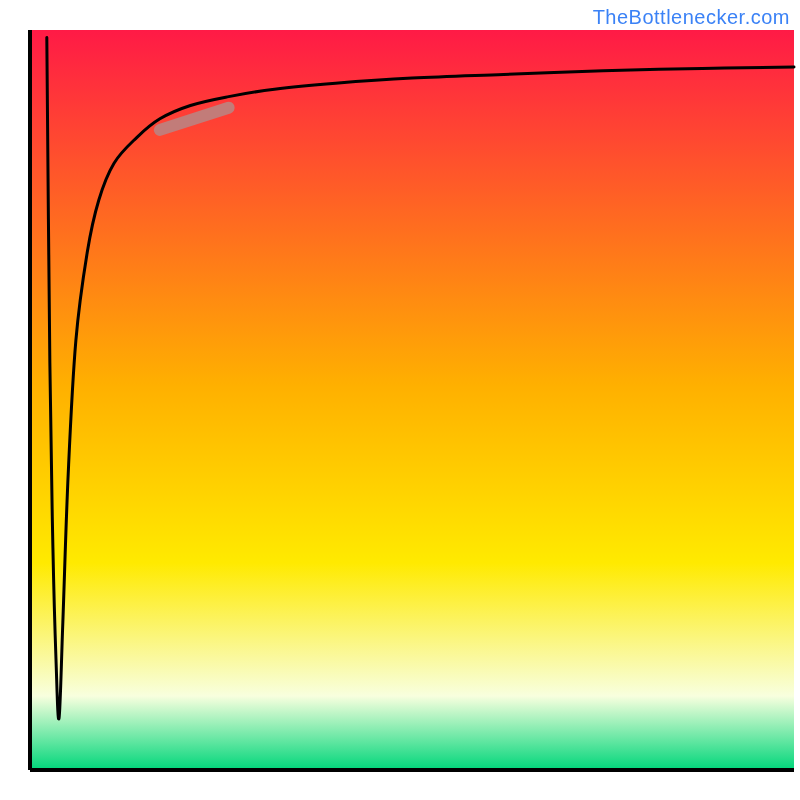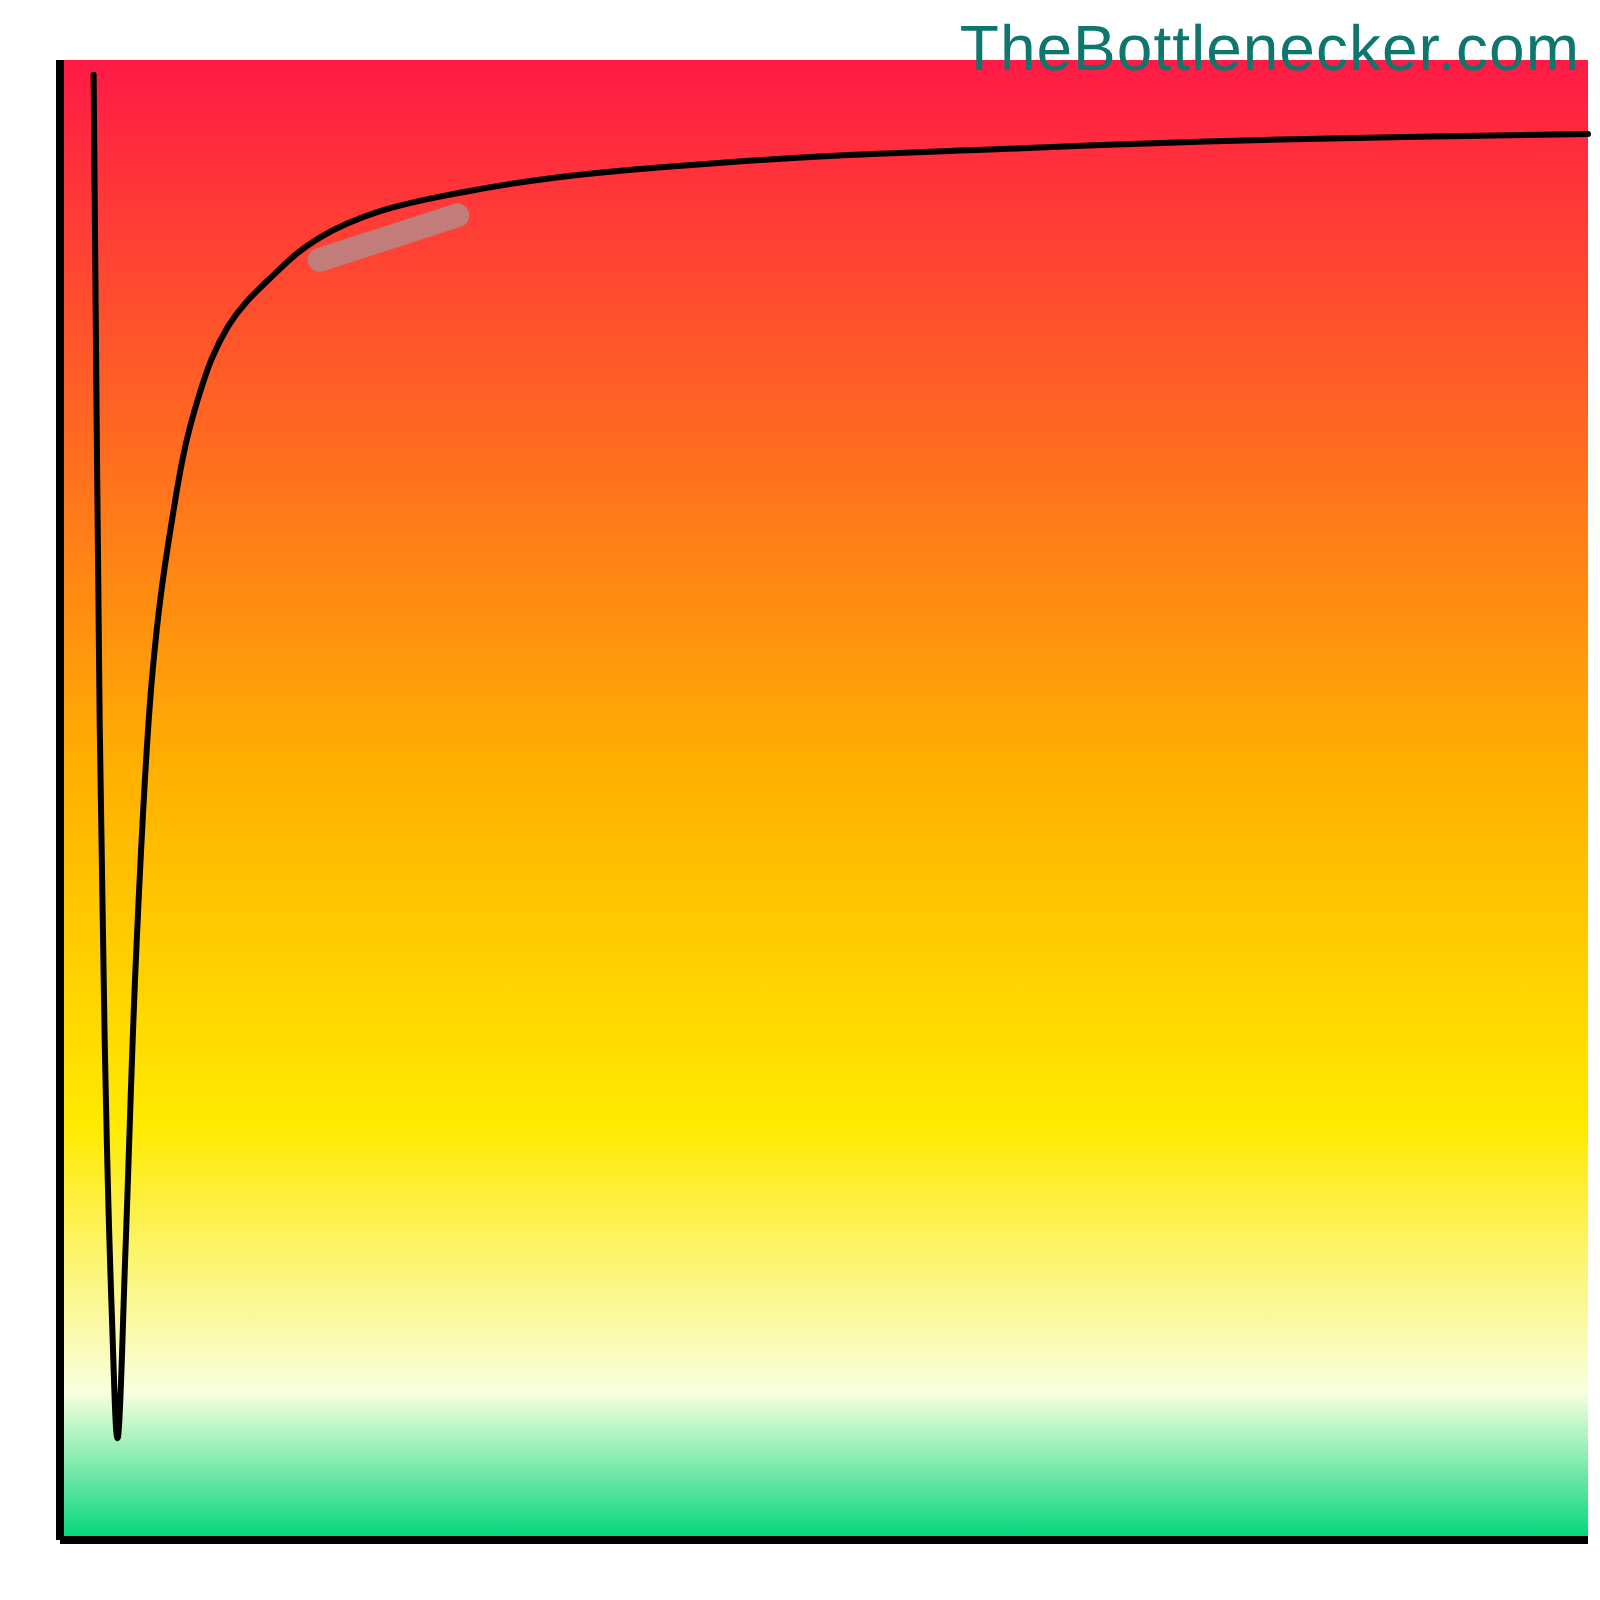--- a/index.html
+++ b/index.html
@@ -12,22 +12,22 @@
   }
   .chart-container {
     position: relative;
     width: 800px;
     height: 800px;
   }
   .watermark {
     position: absolute;
     top: 6px;
     right: 10px;
-    font-size: 32px;
-    color: #0f766e;
+    font-size: 20px;
+    color: #3b82f6;
     font-family: Arial, Helvetica, sans-serif;
     letter-spacing: 0.5px;
     margin-left: 20px;
   }
   svg {
     display: block;
   }
 </style>
 </head>
 <body>

